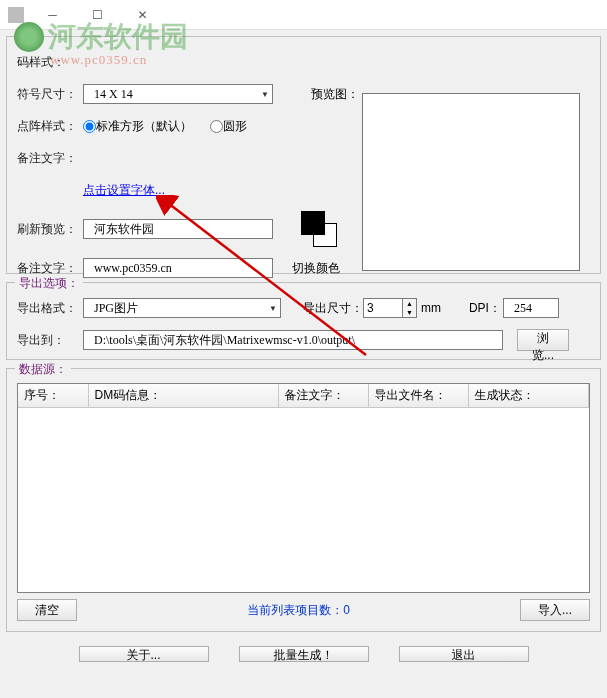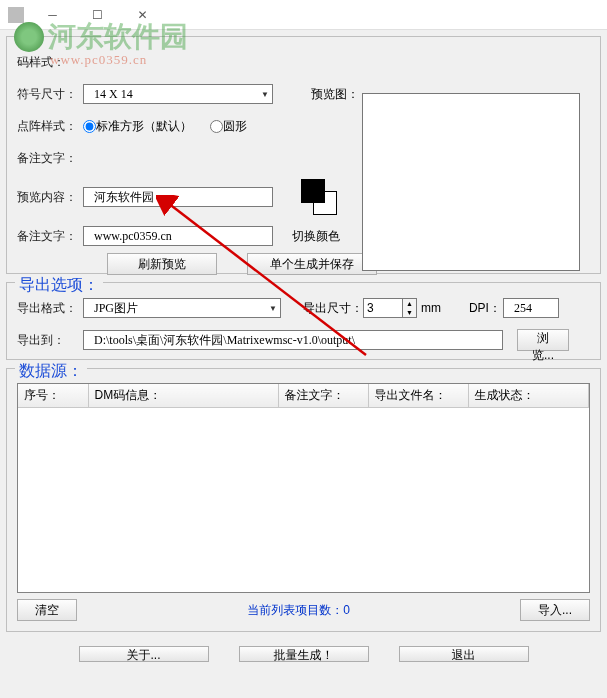--- a/index.html
+++ b/index.html
@@ -31,22 +31,22 @@
       padding: 14px 10px 10px 10px;
       margin-bottom: 8px;
       background: #f0f0f0;
     }
     .groupbox-title {
       position: absolute;
       top: -8px;
       left: 8px;
       background: #f0f0f0;
       padding: 0 4px;
-      font-size: 16px;
-      color: #1d4ed8;
+      font-size: 12px;
+      color: #701a75;
     }
     .row { display: flex; align-items: center; margin-bottom: 10px; min-height: 22px; }
     .label { width: 66px; color: #222; }
     .combo, .text-input {
       height: 20px;
       border: 1px solid #7a7a7a;
       background: #fff;
       font-size: 12px;
       padding: 1px 10px;
       font-family: Liberation Serif, serif;
@@ -168,21 +168,25 @@
         <label class="radio">
           <input type="radio" name="pat" style="">
             <span>圆形</span>
         </label>
       </div>
     </div>
     <div class="row">
       <span class="label">备注文字：</span>
     </div>
     <div class="row">
-      <span class="label">预览内容：</span>
+      <span class="label"></span>
+      <span class="link">点击设置字体...</span>
+    </div>
+    <div class="row">
+      <span class="label">刷新预览：</span>
       <input class="text-input" style="width: 190px;" value="河东软件园">
       <div style="margin-left:14px;">
         <div class="color-swap">
           <div class="back"></div>
           <div class="front"></div>
         </div>
       </div>
     </div>
     <div class="row" style="margin-bottom:6px;">
       <span class="label">备注文字：</span>

